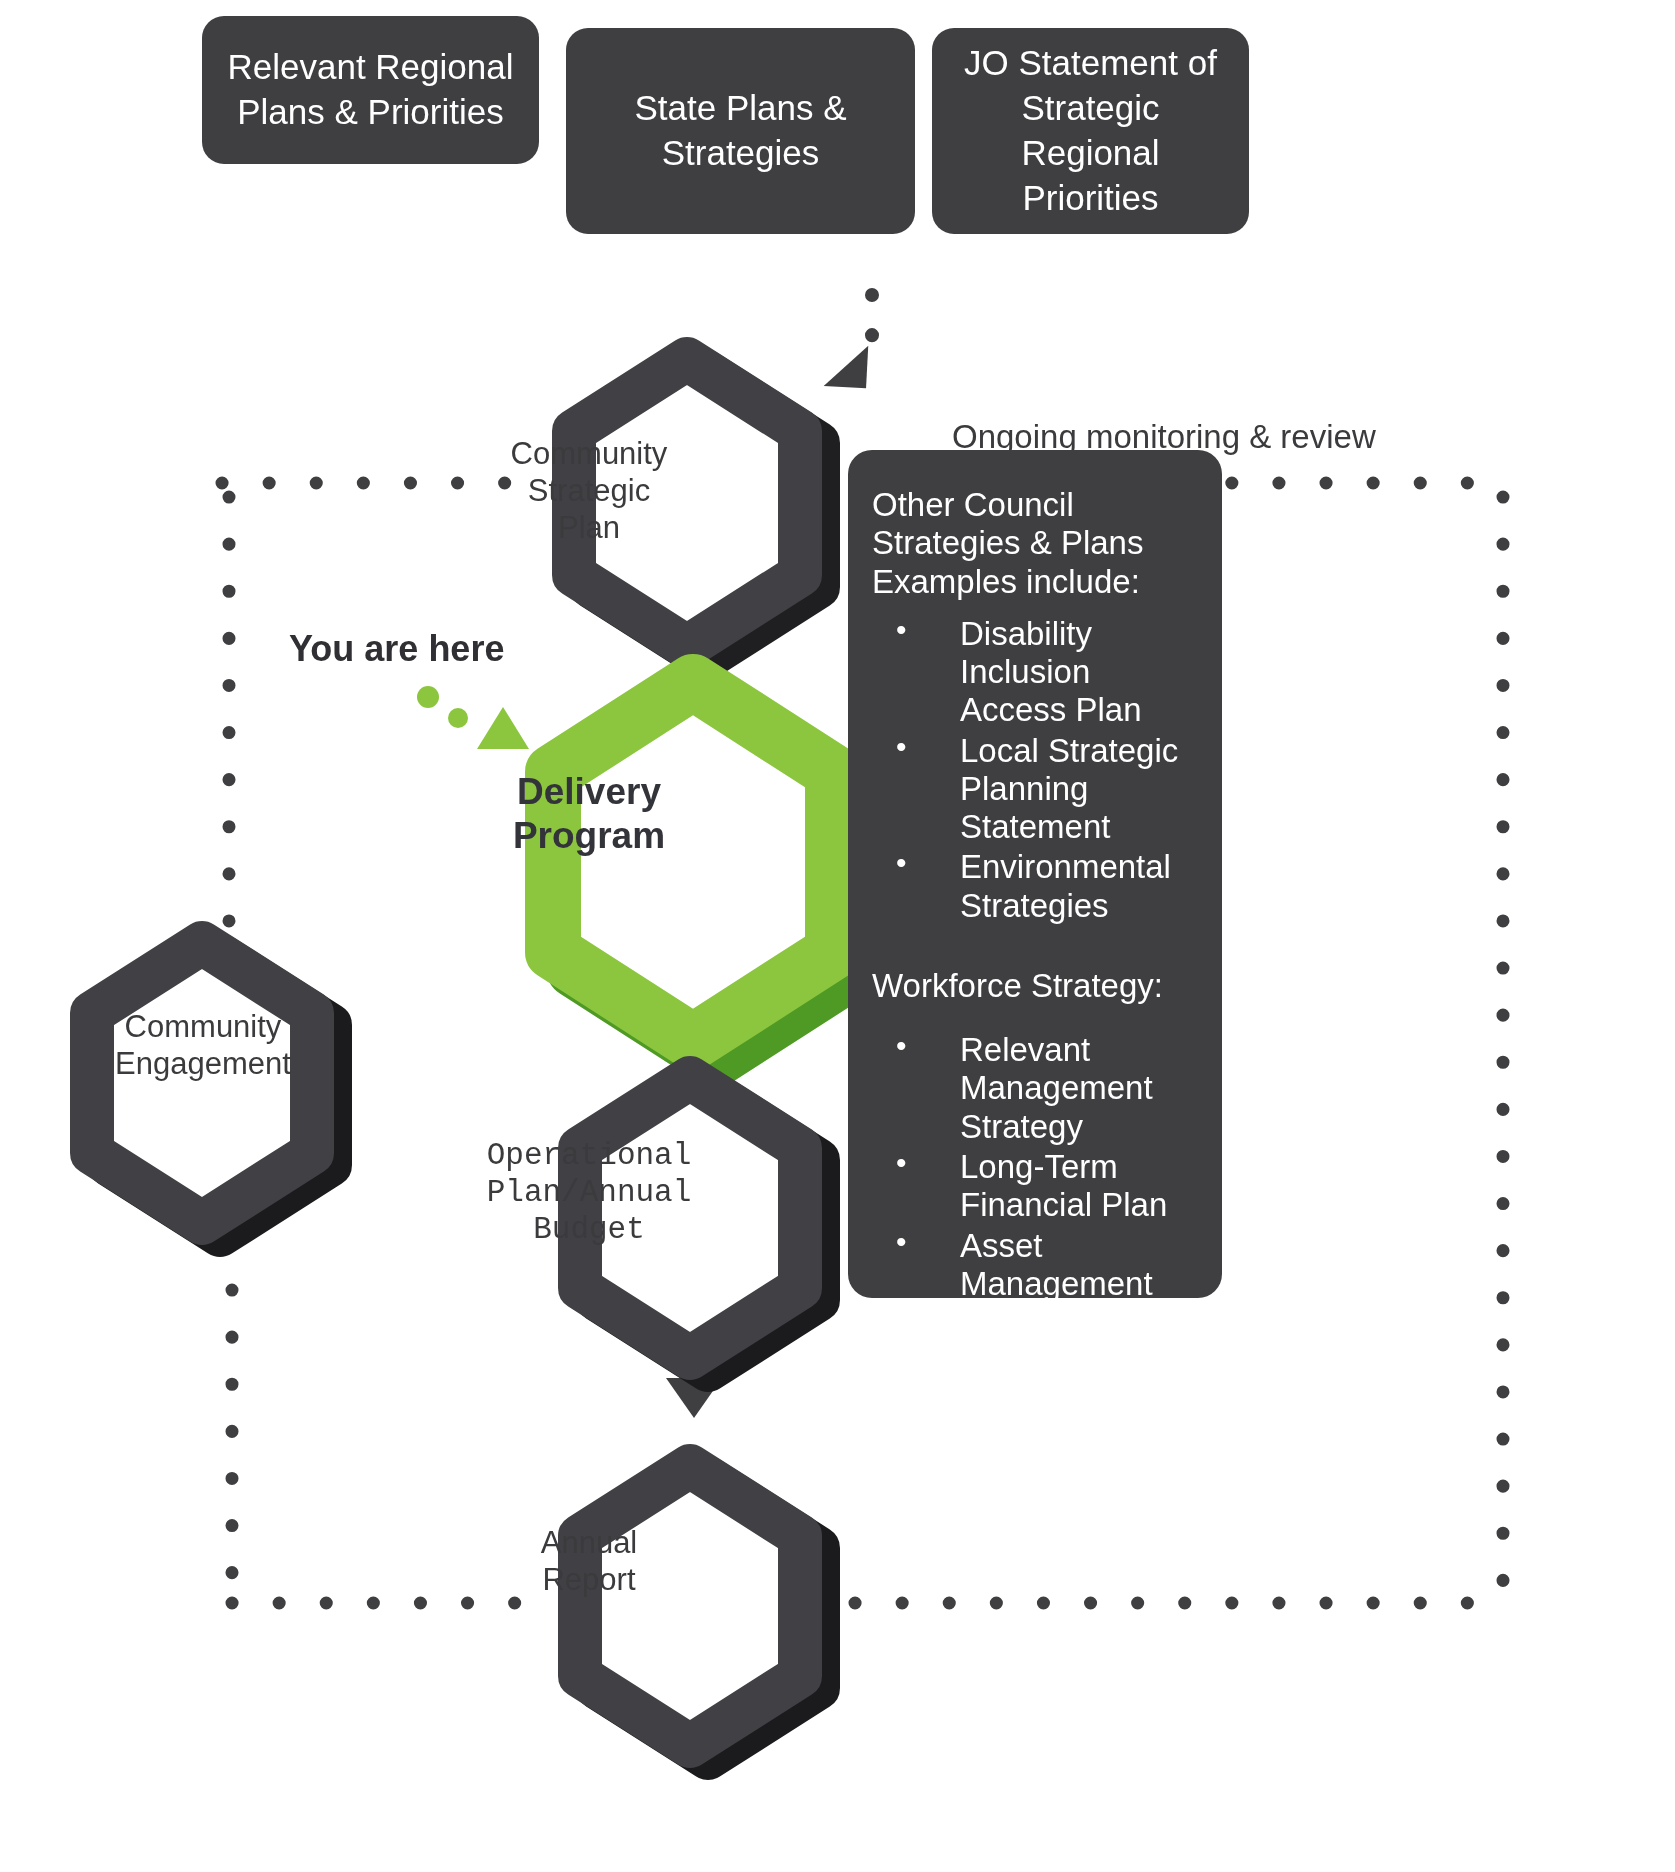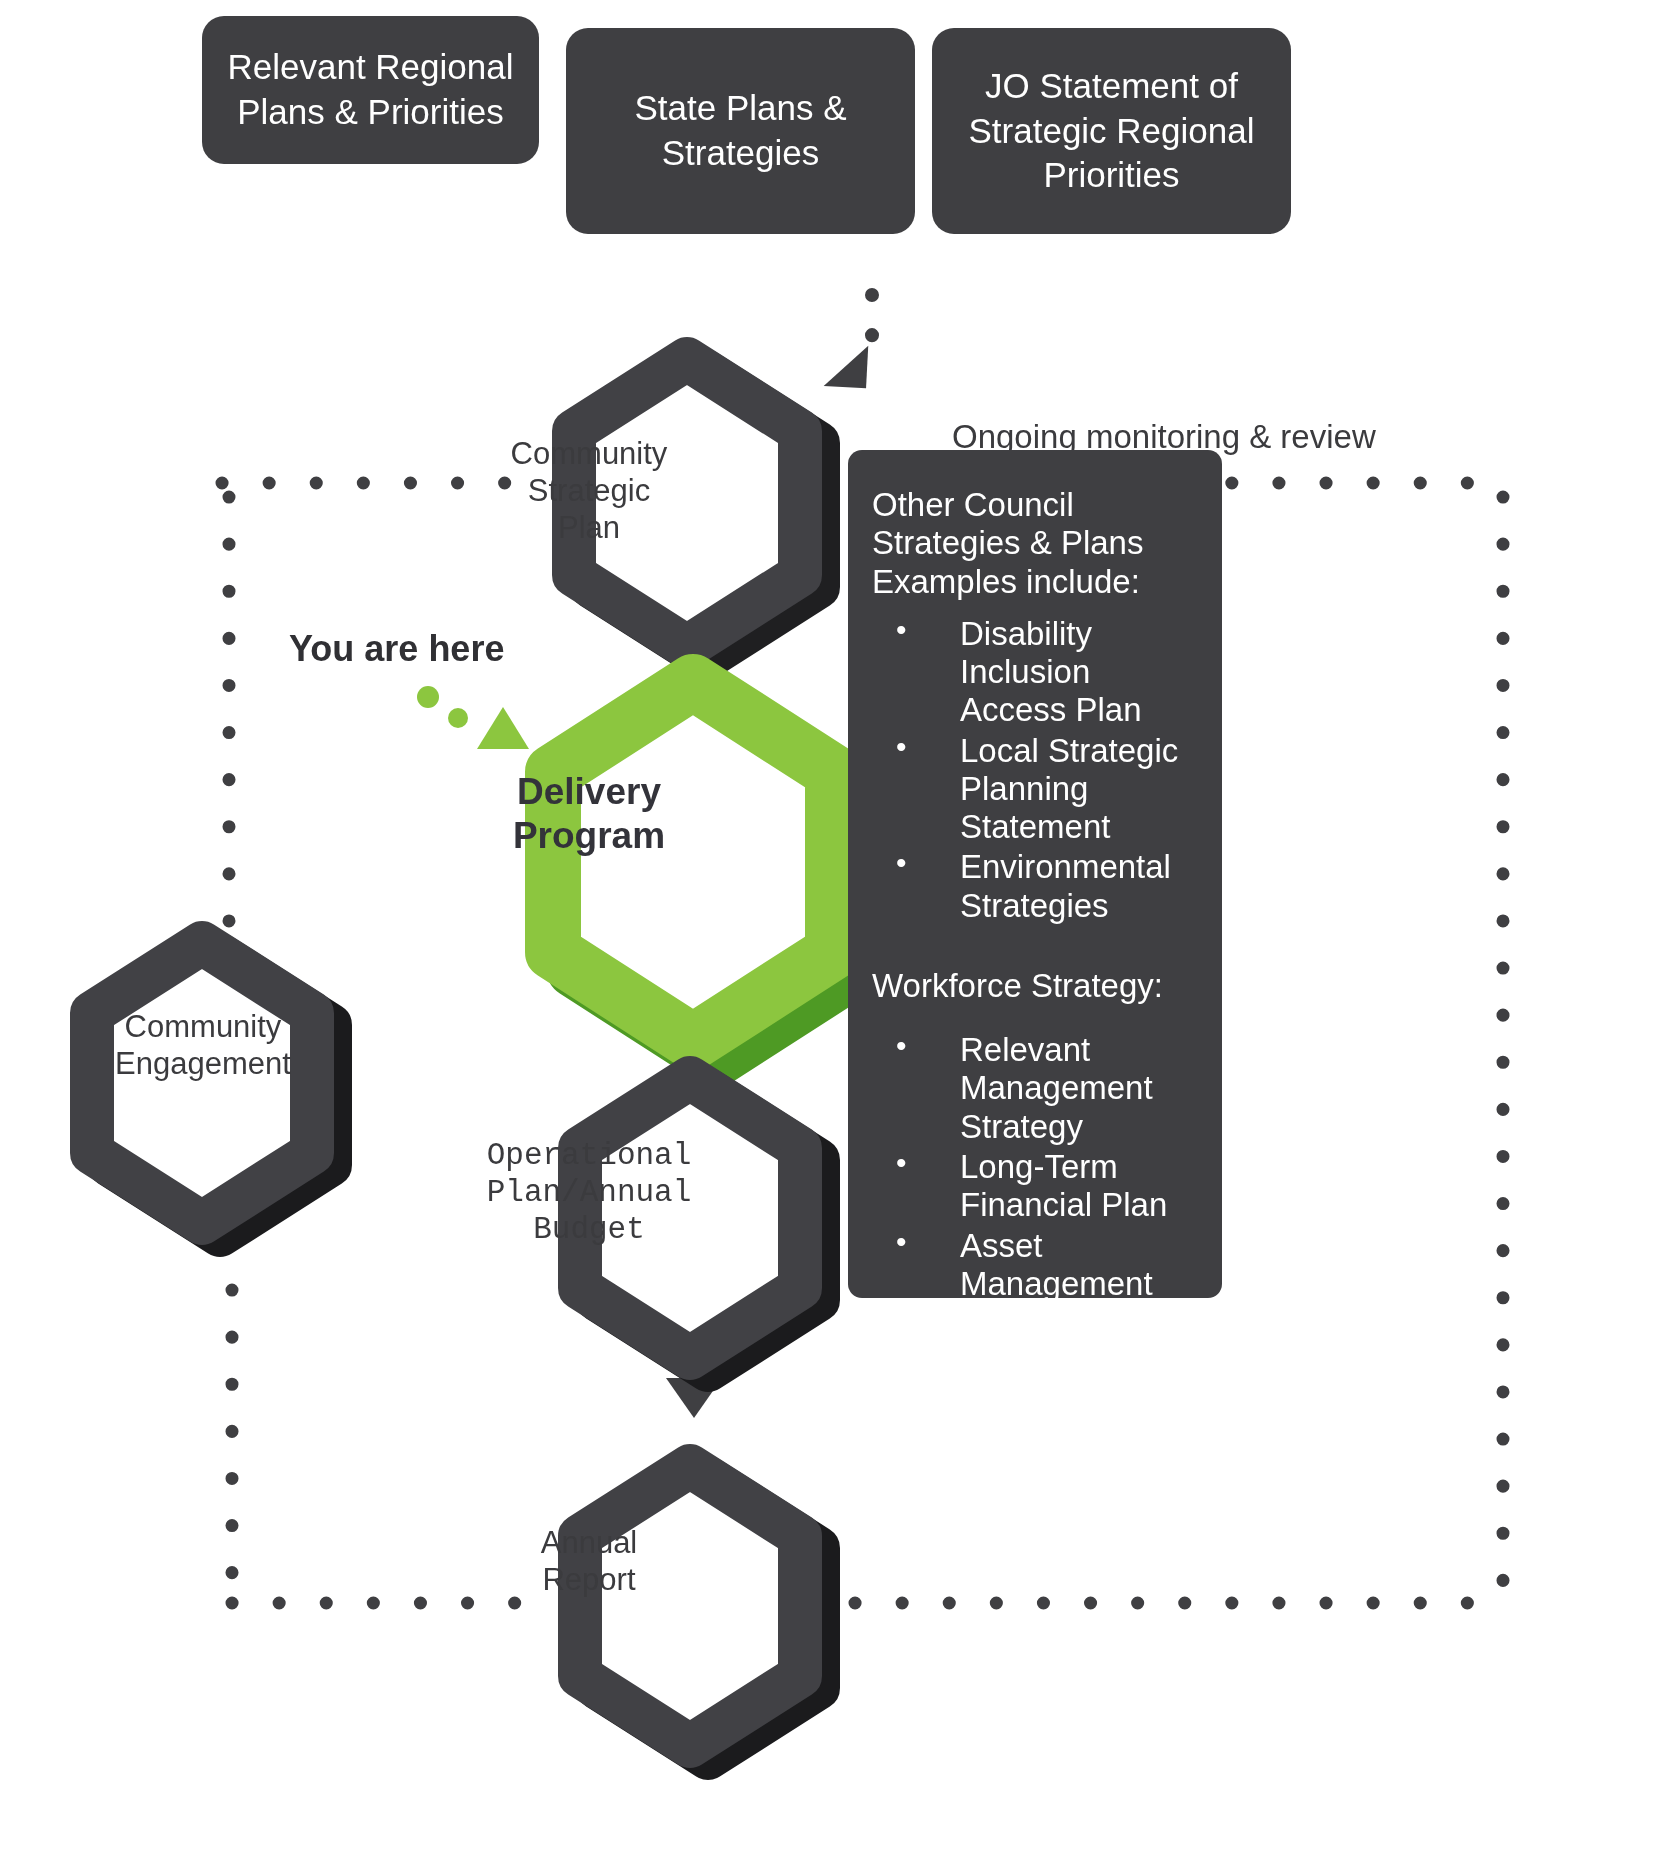--- a/index.html
+++ b/index.html
@@ -35,31 +35,31 @@
     align-items: center;
     justify-content: center;
     text-align: center;
     font-size: 35px;
     line-height: 1.28;
     padding: 10px 18px;
     box-sizing: border-box;
   }
   #box-regional { left: 202px; top: 16px; width: 337px; height: 148px; }
   #box-state    { left: 566px; top: 28px; width: 349px; height: 206px; }
-  #box-jo       { left: 932px; top: 28px; width: 359px; height: 206px; }
+  #box-jo       { left: 932px; top: 28px; width: 317px; height: 206px; }
 
   
   #info-panel {
     position: absolute;
     left: 848px;
     top: 450px;
     width: 374px;
     height: 848px;
     background: #3f3f42;
-    border-radius: 14px;
+    border-radius: 24px;
     color: #ffffff;
     box-sizing: border-box;
     padding: 36px 26px 26px 24px;
   }
   #info-panel .panel-heading {
     font-size: 33px;
     line-height: 1.16;
     margin: 0 0 14px 0;
     white-space: pre-line;
   }

